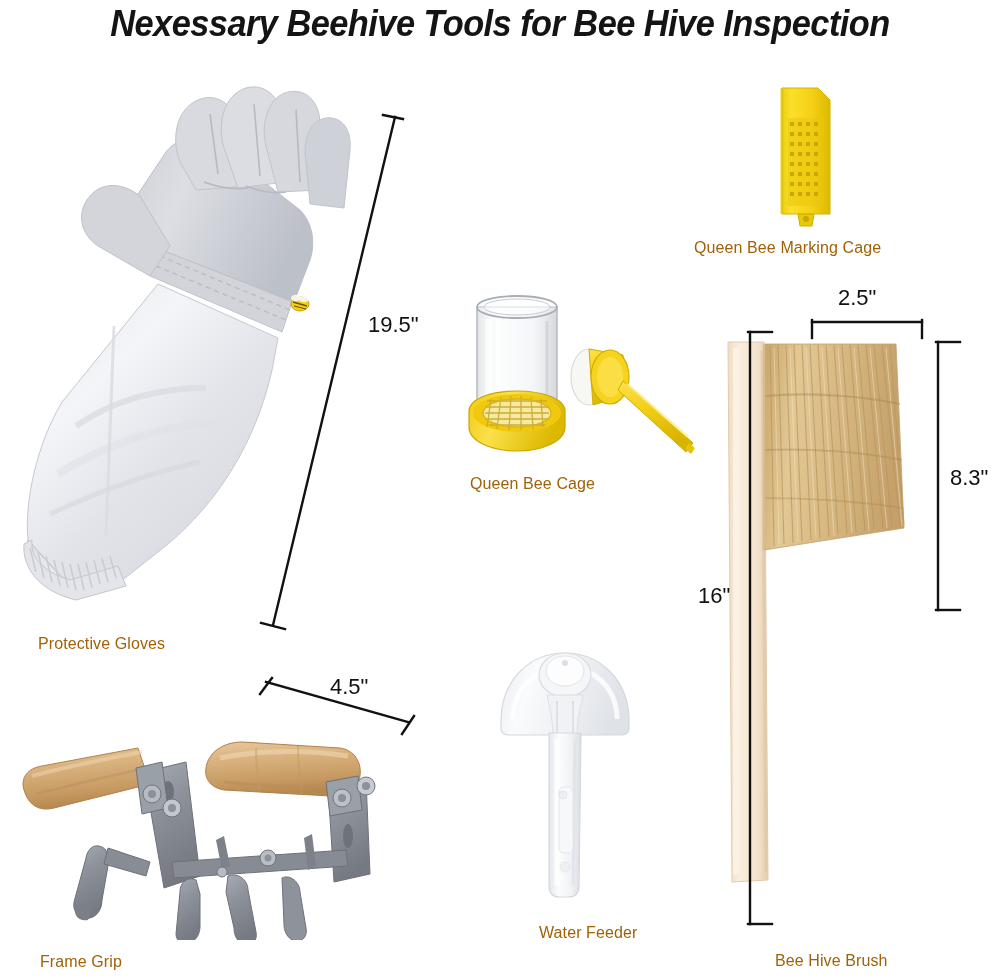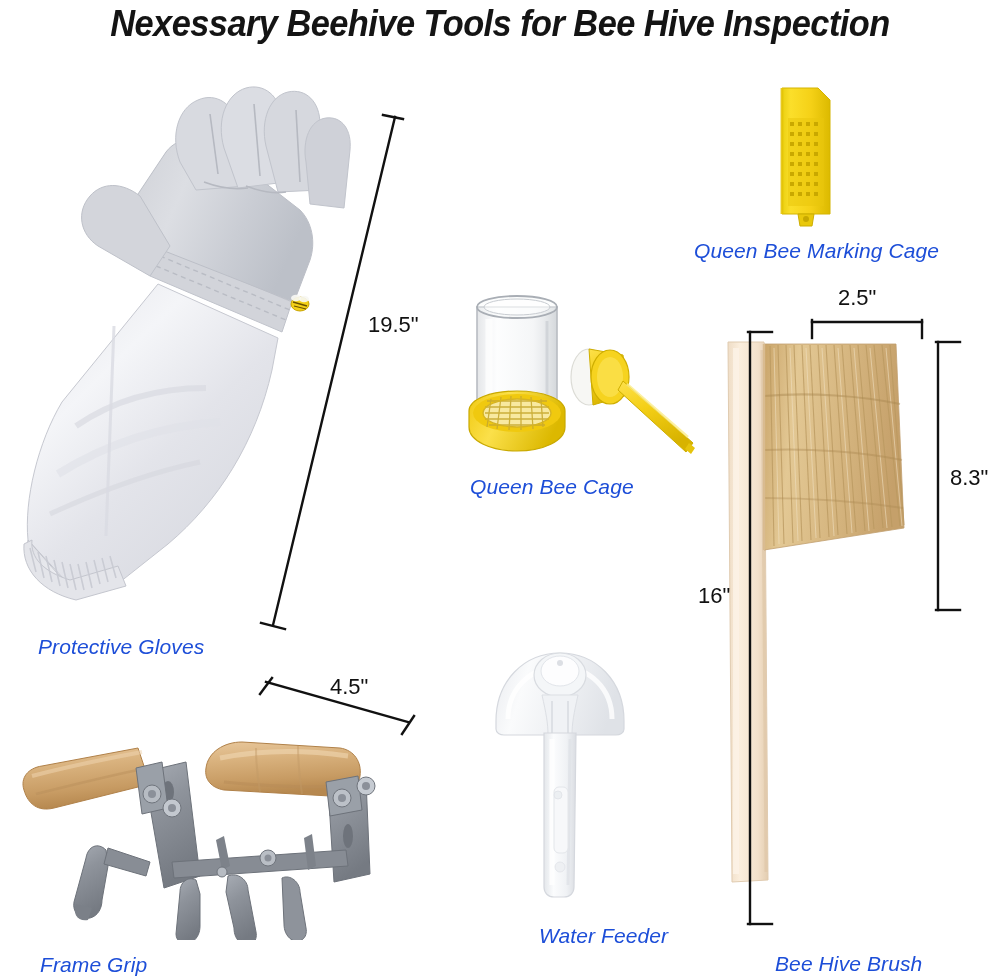--- a/index.html
+++ b/index.html
@@ -7,20 +7,21 @@
   body{
     font-family:"Liberation Sans","DejaVu Sans",sans-serif;
     -webkit-font-smoothing:antialiased;
   }
   #page{
     position:relative;
     width:1000px;
     height:977px;
     background:#ffffff;
     overflow:hidden;
+    text-align:center;
   }
 
   
   #title{
     position:absolute;
     left:0; top:0;
     width:1000px;
     height:48px;
     display:flex;
     align-items:center;
@@ -31,25 +32,24 @@
     letter-spacing:-0.6px;
     color:#141414;
     transform:scaleX(0.93);
     transform-origin:center center;
     white-space:nowrap;
   }
 
   
   .caption{
     position:absolute;
-    font-size:21px;
-    color:#1d4ed8;
+    font-size:16px;
+    color:#a16207;
     white-space:nowrap;
     letter-spacing:0.1px;
-    font-style:italic;
   }
   .dimtext{
     position:absolute;
     font-size:22px;
     color:#111111;
     white-space:nowrap;
   }
 
   
   .dimsvg{position:absolute;overflow:visible;}

